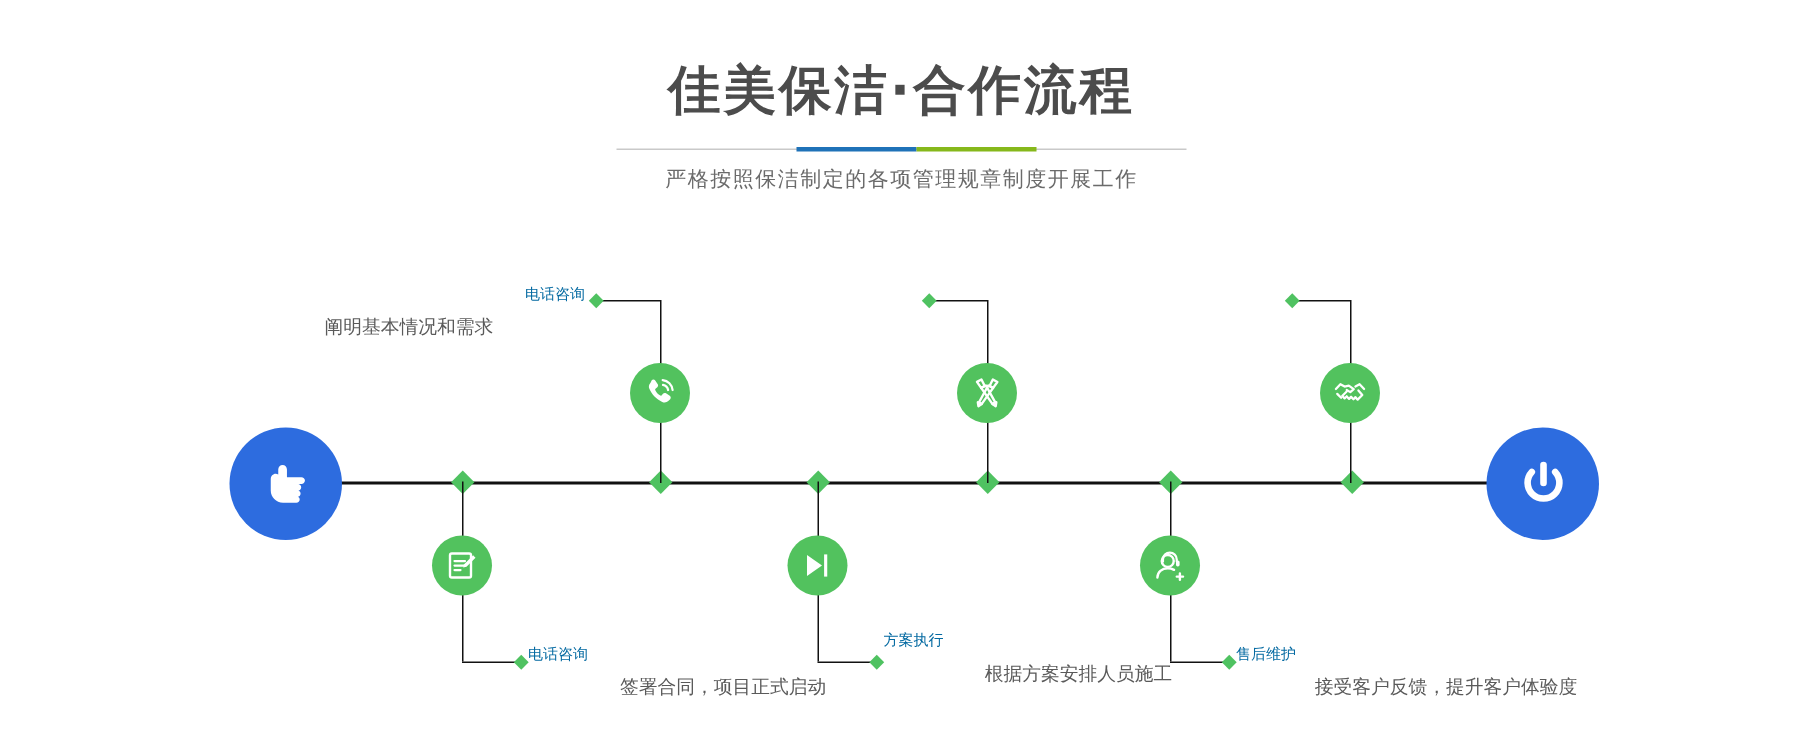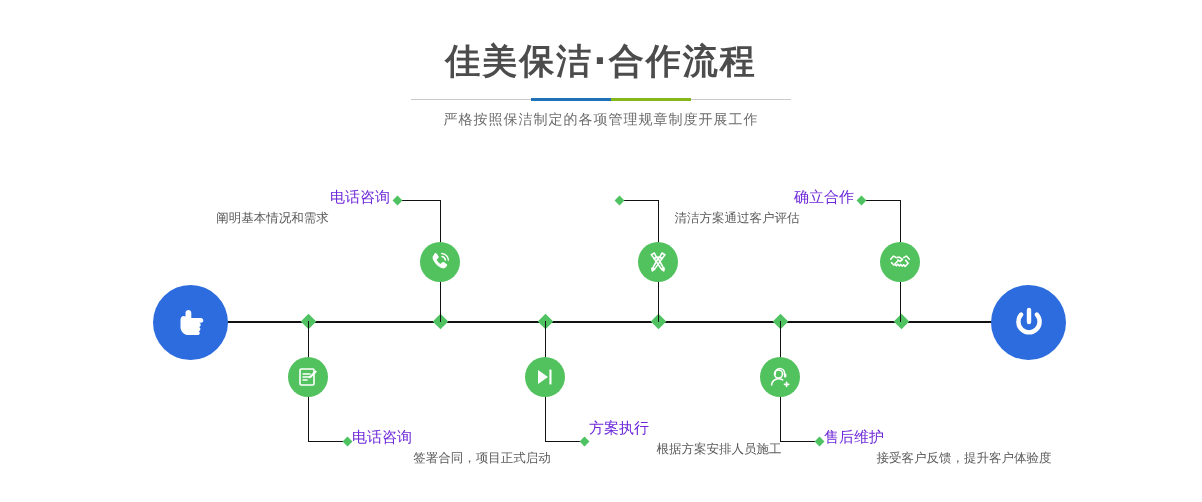--- a/index.html
+++ b/index.html
@@ -49,21 +49,21 @@
   .hline{position:absolute;height:1px;background:#111111;}
 
   .node-icon{
     position:absolute;width:40px;height:40px;border-radius:50%;
     background:#52c25e;display:flex;align-items:center;justify-content:center;
   }
   .node-icon svg{display:block;}
 
   .label-top,.label-bottom{position:absolute;}
   .lbl-title{
-    font-size:15px;color:#6d28d9;white-space:nowrap;line-height:18px;
+    font-size:10px;color:#0369a1;white-space:nowrap;line-height:18px;
   }
   .lbl-desc{
     font-size:12.5px;color:#5a5a5a;white-space:nowrap;line-height:18px;margin-top:3px;text-align:center;
   }
   .label-top{text-align:right;}
   .label-bottom{text-align:left;}
 
   .tipdot{
     position:absolute;width:7px;height:7px;background:#4fc261;transform:rotate(45deg);
   }
@@ -157,24 +157,20 @@
           <path d="M21.4 9.3l-3-3.2-2.8 1.6"></path>
           <path d="M9.8 11l-3 3 1.6 1.6 1.4-1.3"></path>
           <path d="M9.8 14.3l1.6 1.6 1.3-1.3"></path>
           <path d="M12.7 14.6l1.6 1.6 1.3-1.3"></path>
           <path d="M15.6 14.9l1.5 1.5 3.1-3.1-2.6-3"></path>
           <path d="M3.5 12.6l2.6 2.6"></path>
         </g>
       </svg>
     </span>
   </div>
-  <div class="label-top" style="left:620px;top:188px;width:234px;">
-    <div class="lbl-title">确立合作</div>
-    <div class="lbl-desc">清洁方案通过客户评估</div>
-  </div>
 
   <div class="vline" style="left:308px;top:321px;height:120px;"></div>
   <div class="hline" style="left:308px;top:441px;width:38px;"></div>
   <div class="tipdot" style="left:344px;top:438px;"></div>
   <div class="node-icon" style="left:288px;top:357px;">
     <span>
       <svg width="24" height="24" viewBox="0 0 24 24">
         <rect x="4" y="4" width="14" height="16" rx="1.2" stroke="#ffffff" stroke-width="1.6" fill="none"></rect>
         <path d="M7 9h7M7 12h7M7 15h4" stroke="#ffffff" stroke-width="1.5" stroke-linecap="round"></path>
         <path d="M19.4 5.2l1.6 1.6-6 6-2.2 .6 .6-2.2z" fill="#ffffff"></path>

